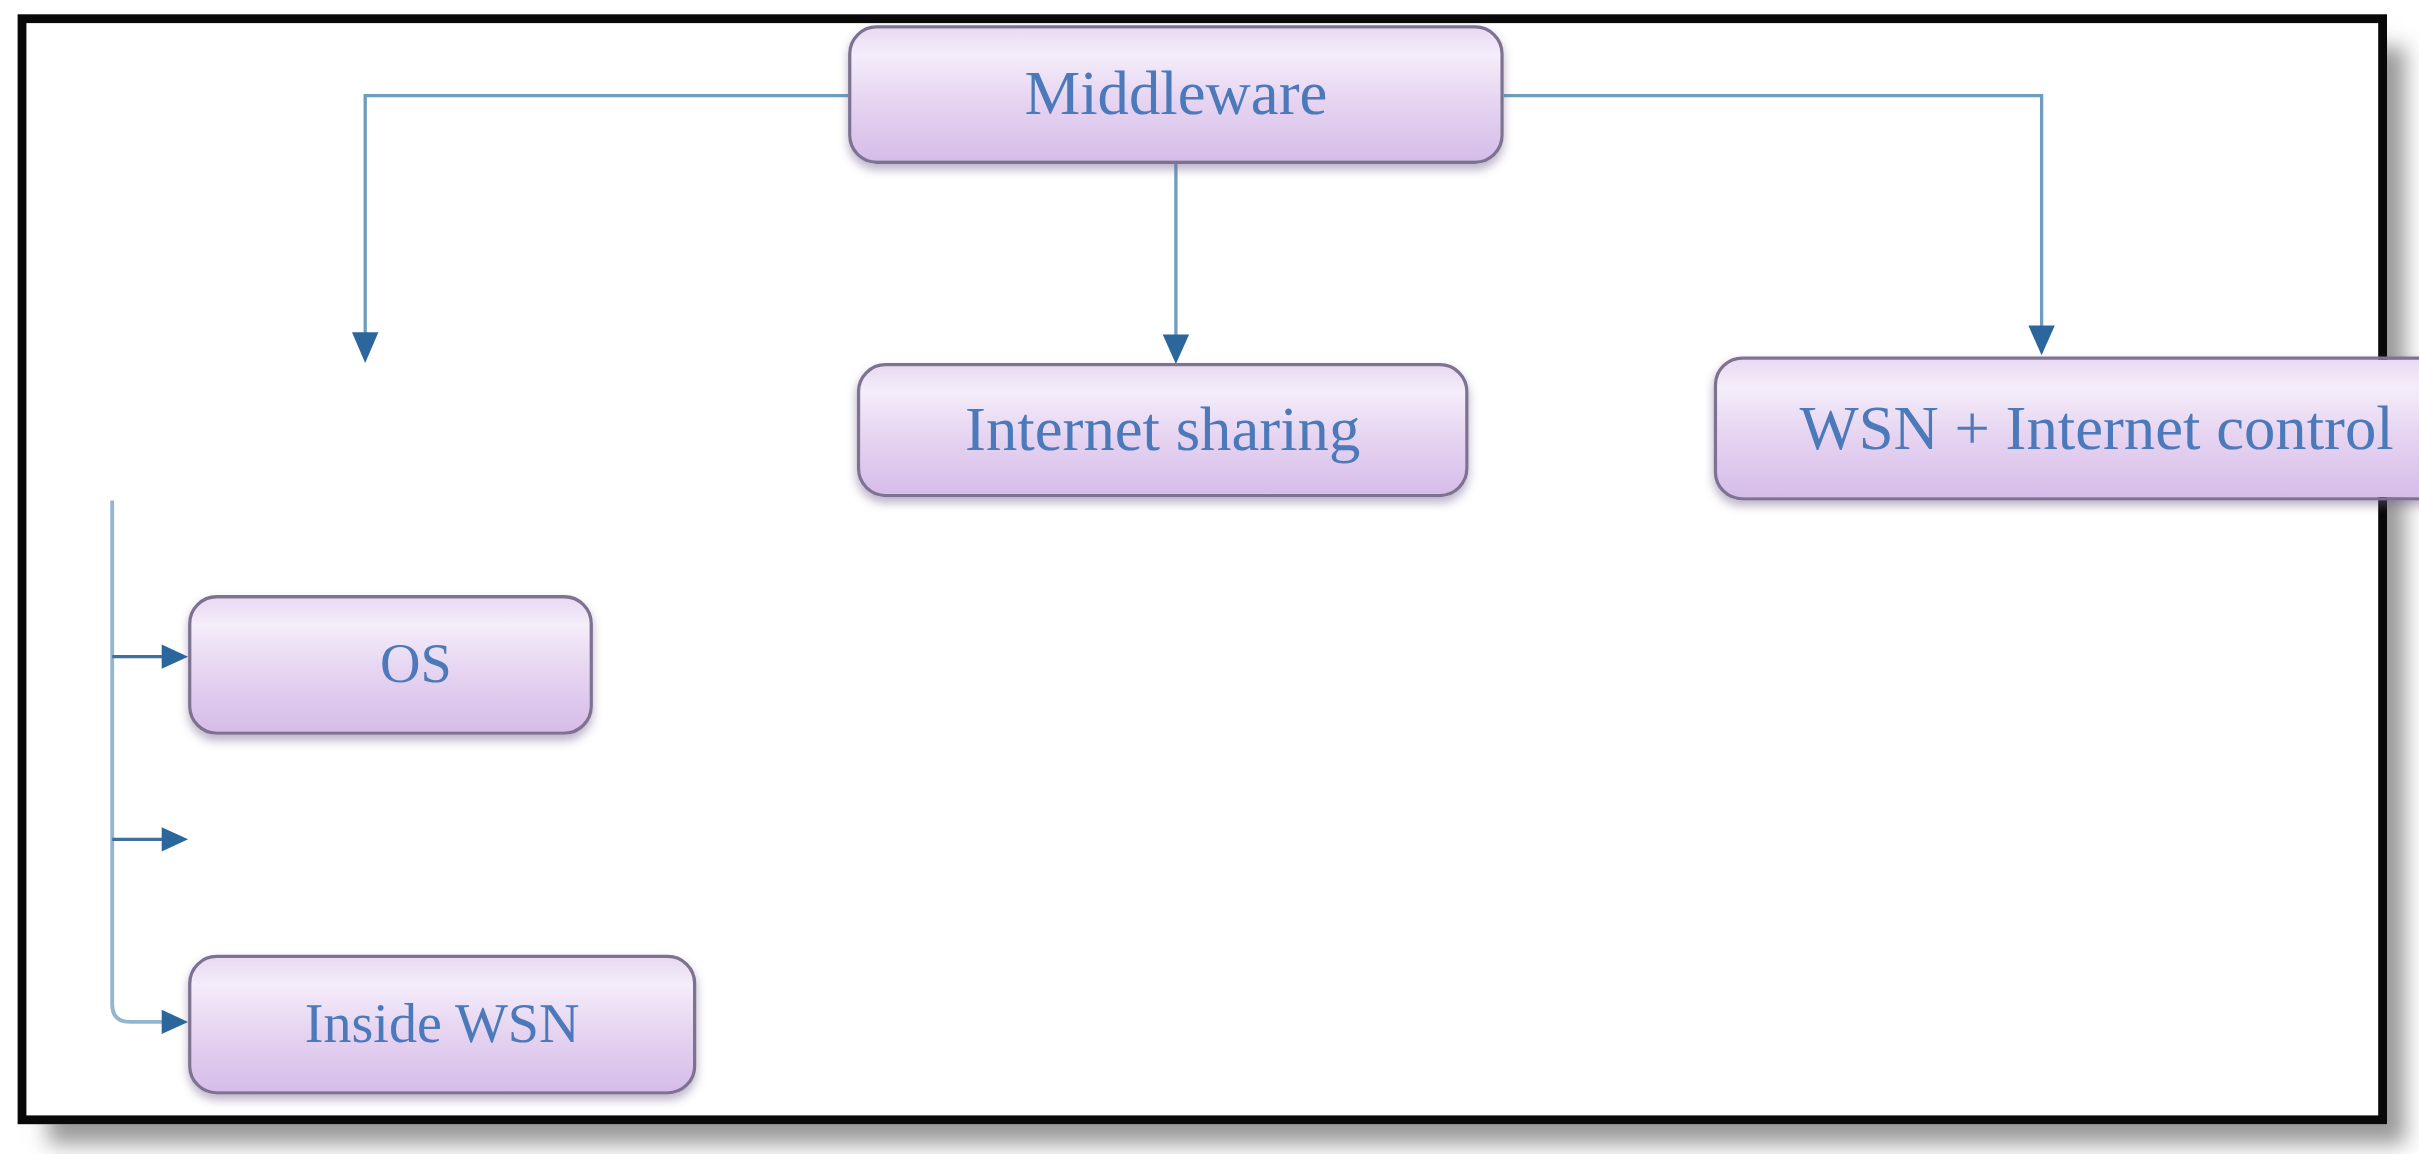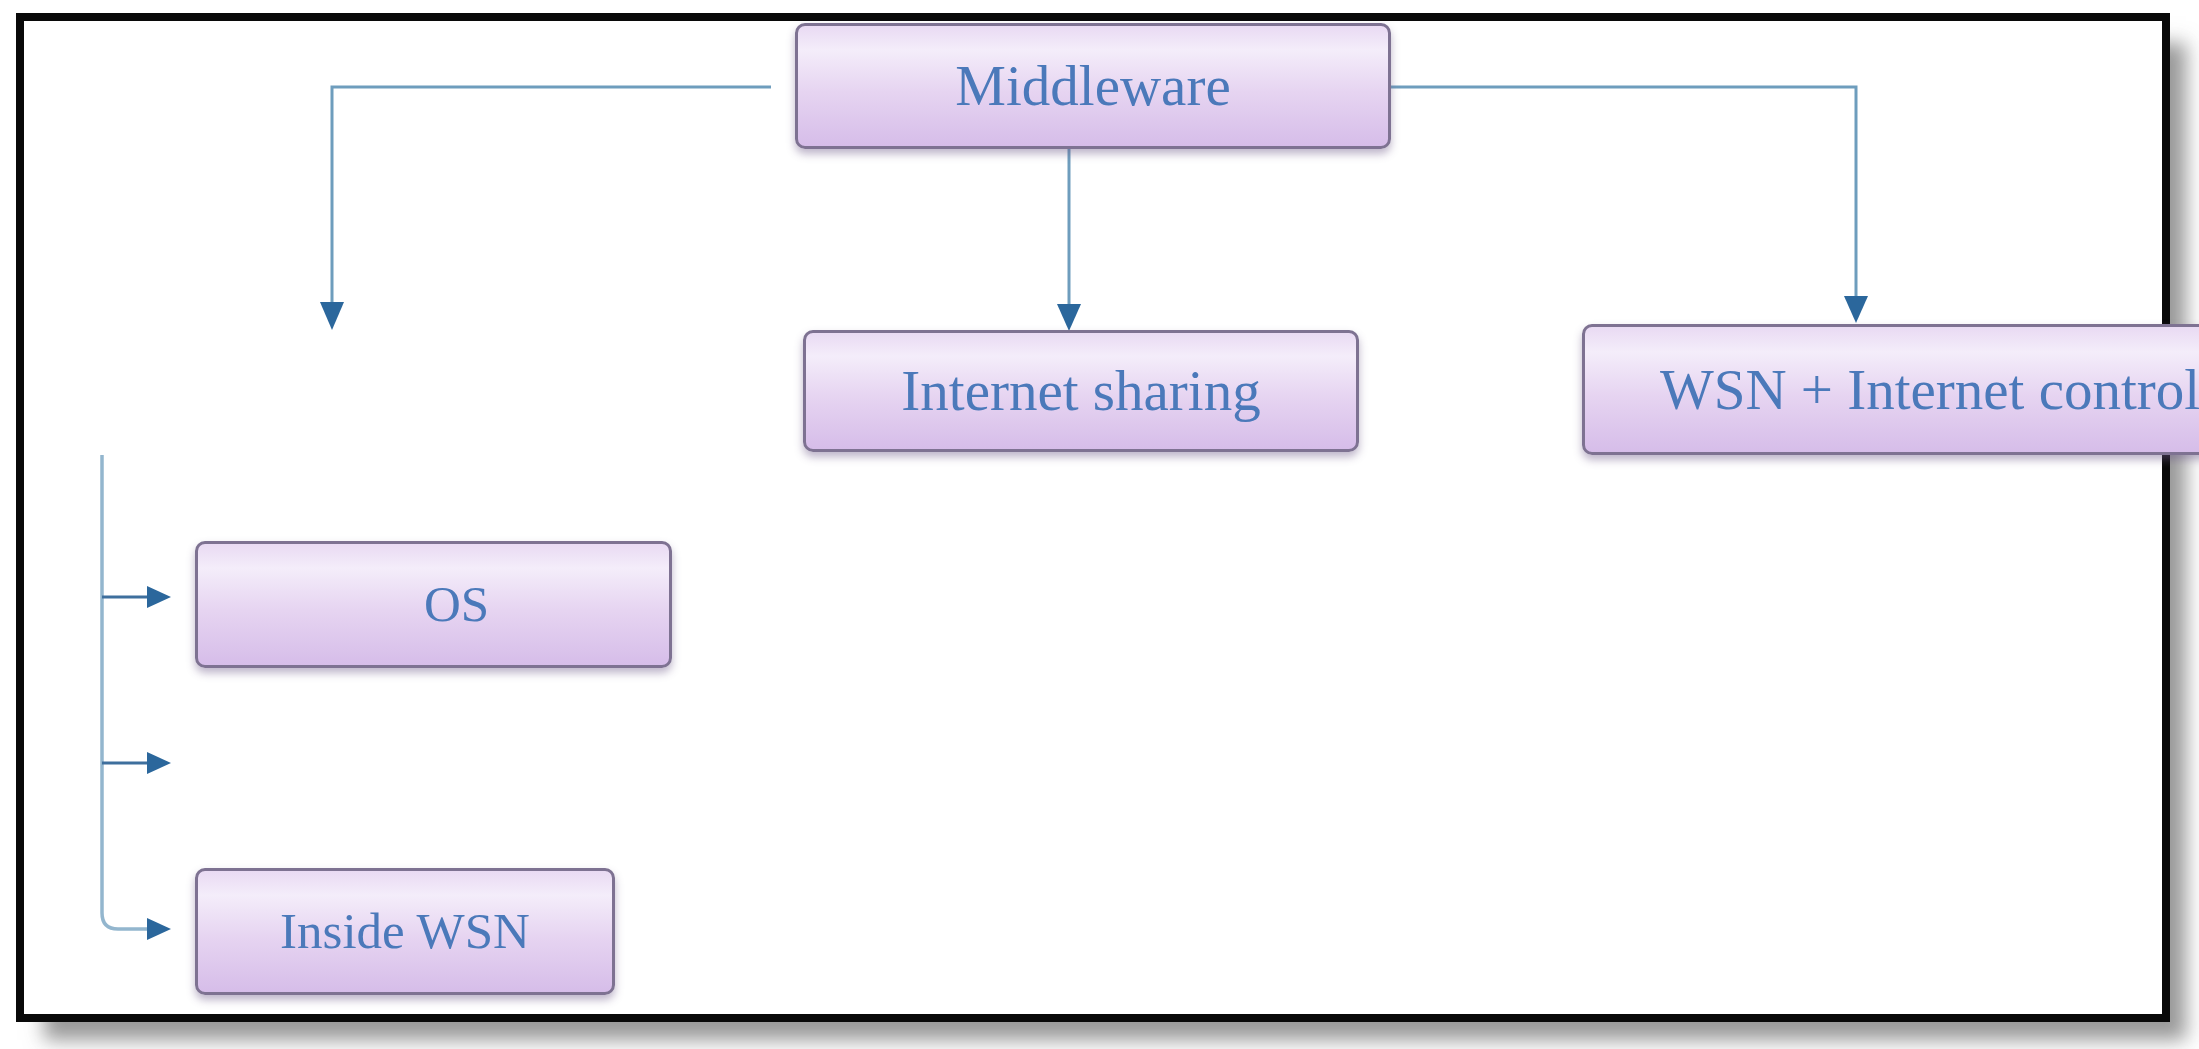--- a/index.html
+++ b/index.html
@@ -32,44 +32,43 @@
     left: 0;
     top: 0;
     width: 2199px;
     height: 1049px;
     pointer-events: none;
   }
   .node {
     position: absolute;
     box-sizing: border-box;
     border: 3px solid #7e7292;
-    border-radius: 10px;
+    border-radius: 26px;
     background: linear-gradient(180deg, #e9daf3 0%, #f4edfa 20%, #e6d4f1 55%, #d6bde9 100%);
     box-shadow: 0 5px 9px rgba(110,92,138,0.45);
     display: flex;
     align-items: center;
     justify-content: center;
-    margin-left: 24px;
   }
   .node-label {
     color: #4b79ba;
     text-align: center;
     white-space: pre-line;
     line-height: 1.22;
   }
   .lvl-main .node-label { font-size: 57px; }
   .lvl-sub  .node-label { font-size: 51px; }
 
   .node-middleware            { left: 771px;  top: 23px;  width: 596px; height: 126px; }
   .node-wsn-control           { left: 33px;   top: 330px; width: 595px; height: 125px; }
   .node-internet-sharing      { left: 779px;  top: 330px; width: 556px; height: 122px; }
   .node-wsn-internet-control  { left: 1558px; top: 324px; width: 696px; height: 131px; }
-  .node-os                    { left: 171px;  top: 541px; width: 477px; height: 127px; padding-left: 46px; }
+  .node-os                    { left: 171px;  top: 541px; width: 368px; height: 127px; padding-left: 46px; }
   .node-remote-programming    { left: 171px;  top: 703px; width: 462px; height: 133px; }
-  .node-inside-wsn            { left: 171px;  top: 868px; width: 420px; height: 127px; }
+  .node-inside-wsn            { left: 171px;  top: 868px; width: 462px; height: 127px; }
 </style>
 </head>
 <body>
 
 <div class="stage">
 
   <div class="figure-frame"></div>
 
   <svg class="connector-layer" viewBox="0 0 2199 1049" xmlns="http://www.w3.org/2000/svg">
 

